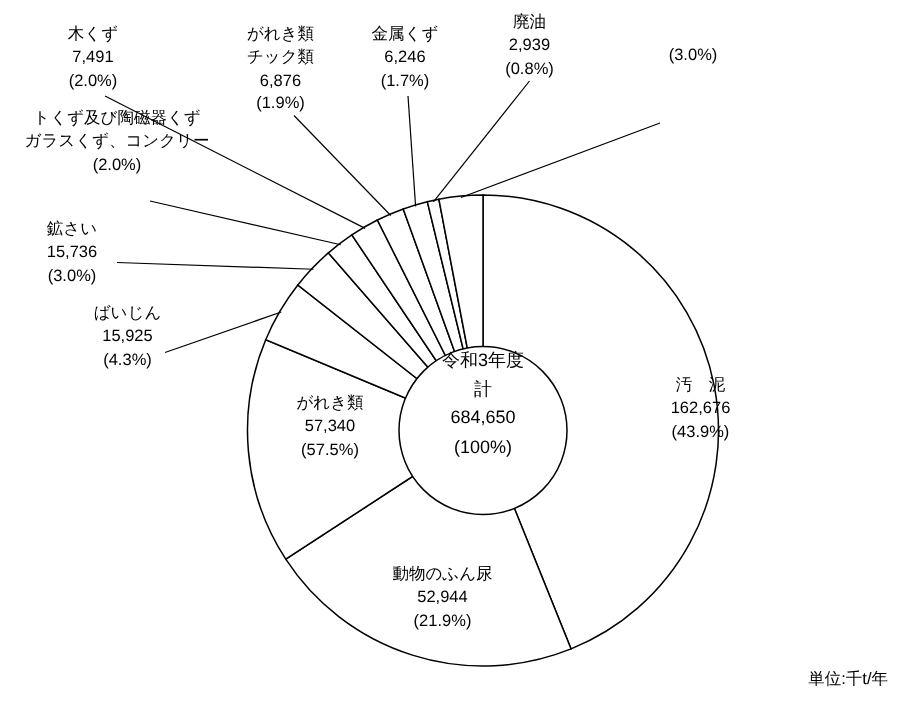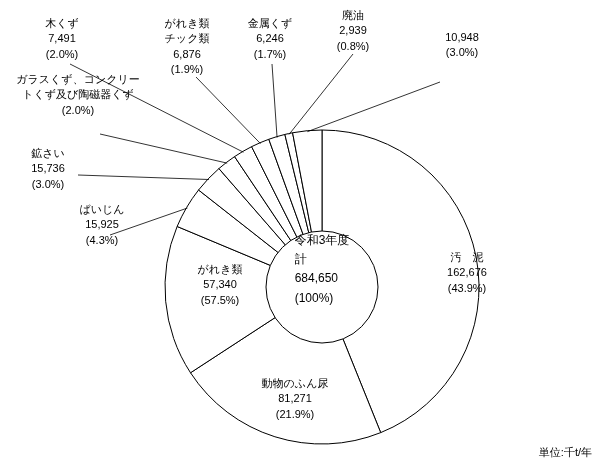--- a/index.html
+++ b/index.html
@@ -21,20 +21,21 @@
     transform: translateX(-50%);
     text-align: center;
     font-size: 11px;
     line-height: 1.4;
     white-space: nowrap;
   }
   .center-label {
     position: absolute;
     left: 322px; top: 231px;
     transform: translateX(-50%);
+    text-align: center;
     font-size: 12px;
     line-height: 1.6;
     white-space: nowrap;
   }
   .unit-note {
     position: absolute;
     right: 8px; bottom: 13px;
     font-size: 11px;
   }
 </style>
@@ -66,41 +67,41 @@
     </svg>
 
   <div id="labels">
       <div class="slice-label" style="left: 467px; top: 250px;">
         <div>汚　泥</div>
         <div>162,676</div>
         <div>(43.9%)</div>
       </div>
       <div class="slice-label" style="left: 295px; top: 376px;">
         <div>動物のふん尿</div>
-        <div>81,271</div>
+        <div>52,944</div>
         <div>(21.9%)</div>
       </div>
       <div class="slice-label" style="left: 220px; top: 262px;">
         <div>がれき類</div>
         <div>57,340</div>
         <div>(57.5%)</div>
       </div>
-      <div class="slice-label" style="left: 102px; top: 202px;">
+      <div class="slice-label" style="left: 85px; top: 202px;">
         <div>ばいじん</div>
         <div>15,925</div>
         <div>(4.3%)</div>
       </div>
       <div class="slice-label" style="left: 48px; top: 146px;">
         <div>鉱さい</div>
         <div>15,736</div>
         <div>(3.0%)</div>
       </div>
       <div class="slice-label" style="left: 78px; top: 72px;">
+        <div>トくず及び陶磁器くず</div>
         <div>ガラスくず、コンクリー</div>
-        <div>トくず及び陶磁器くず</div>
         <div>(2.0%)</div>
       </div>
       <div class="slice-label" style="left: 62px; top: 16px;">
         <div>木くず</div>
         <div>7,491</div>
         <div>(2.0%)</div>
       </div>
       <div class="slice-label" style="left: 187px; top: 16px;">
         <div>がれき類</div>
         <div>チック類</div>
@@ -111,21 +112,20 @@
         <div>金属くず</div>
         <div>6,246</div>
         <div>(1.7%)</div>
       </div>
       <div class="slice-label" style="left: 353px; top: 8px;">
         <div>廃油</div>
         <div>2,939</div>
         <div>(0.8%)</div>
       </div>
       <div class="slice-label" style="left: 462px; top: 30px;">
-        <div>10,948</div>
         <div>(3.0%)</div>
       </div>
     </div>
 
   <div class="center-label">
     <div>令和3年度</div>
     <div>計</div>
     <div>684,650</div>
     <div>(100%)</div>
   </div>

